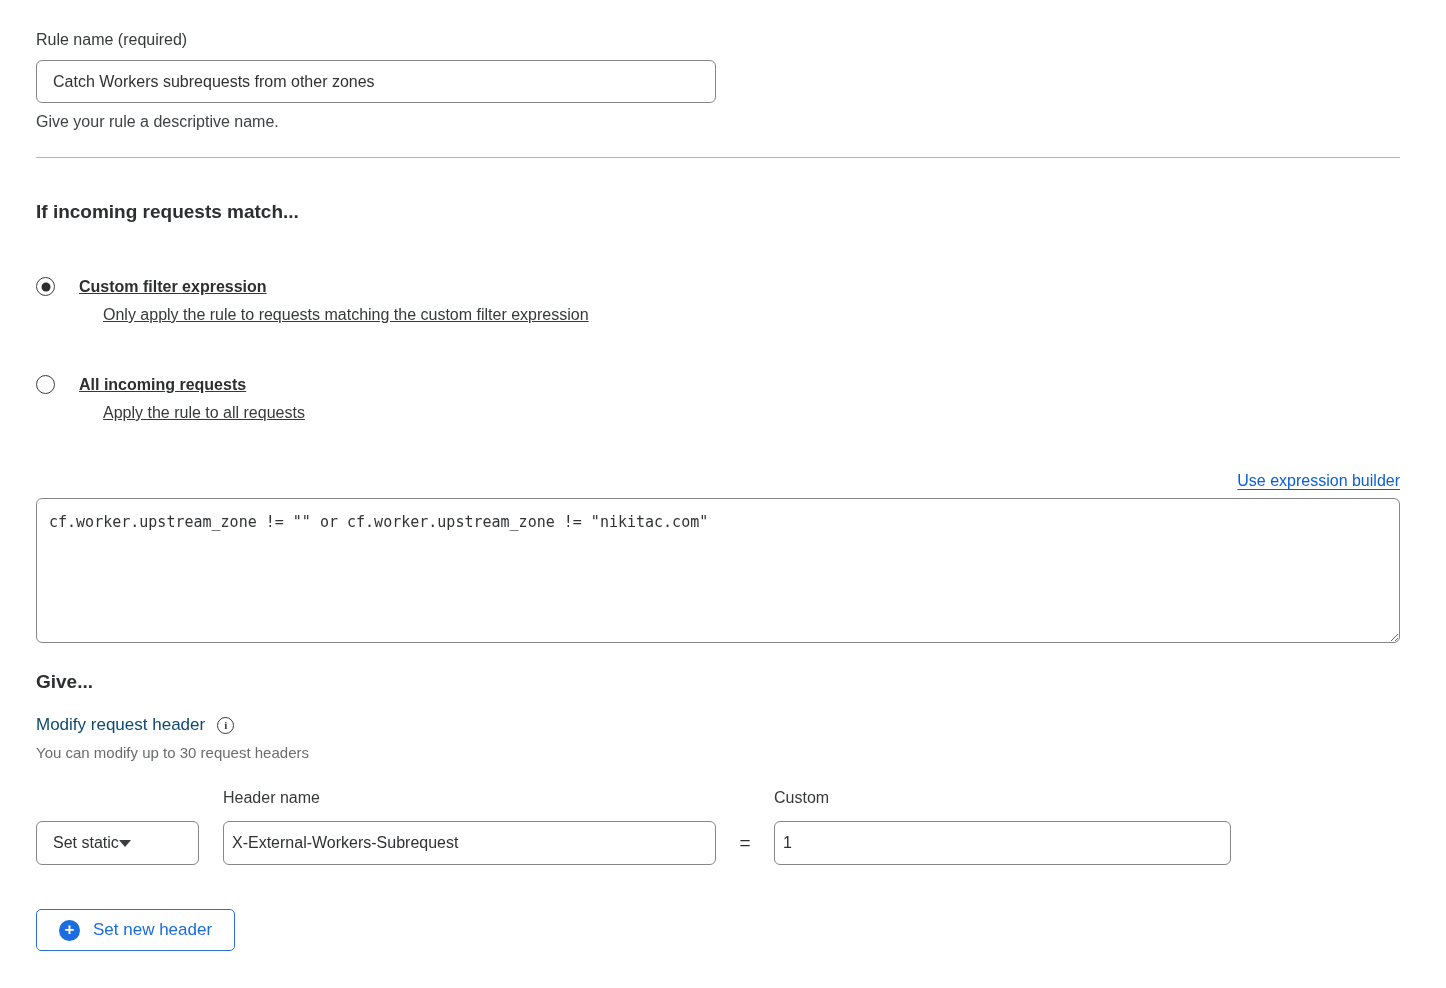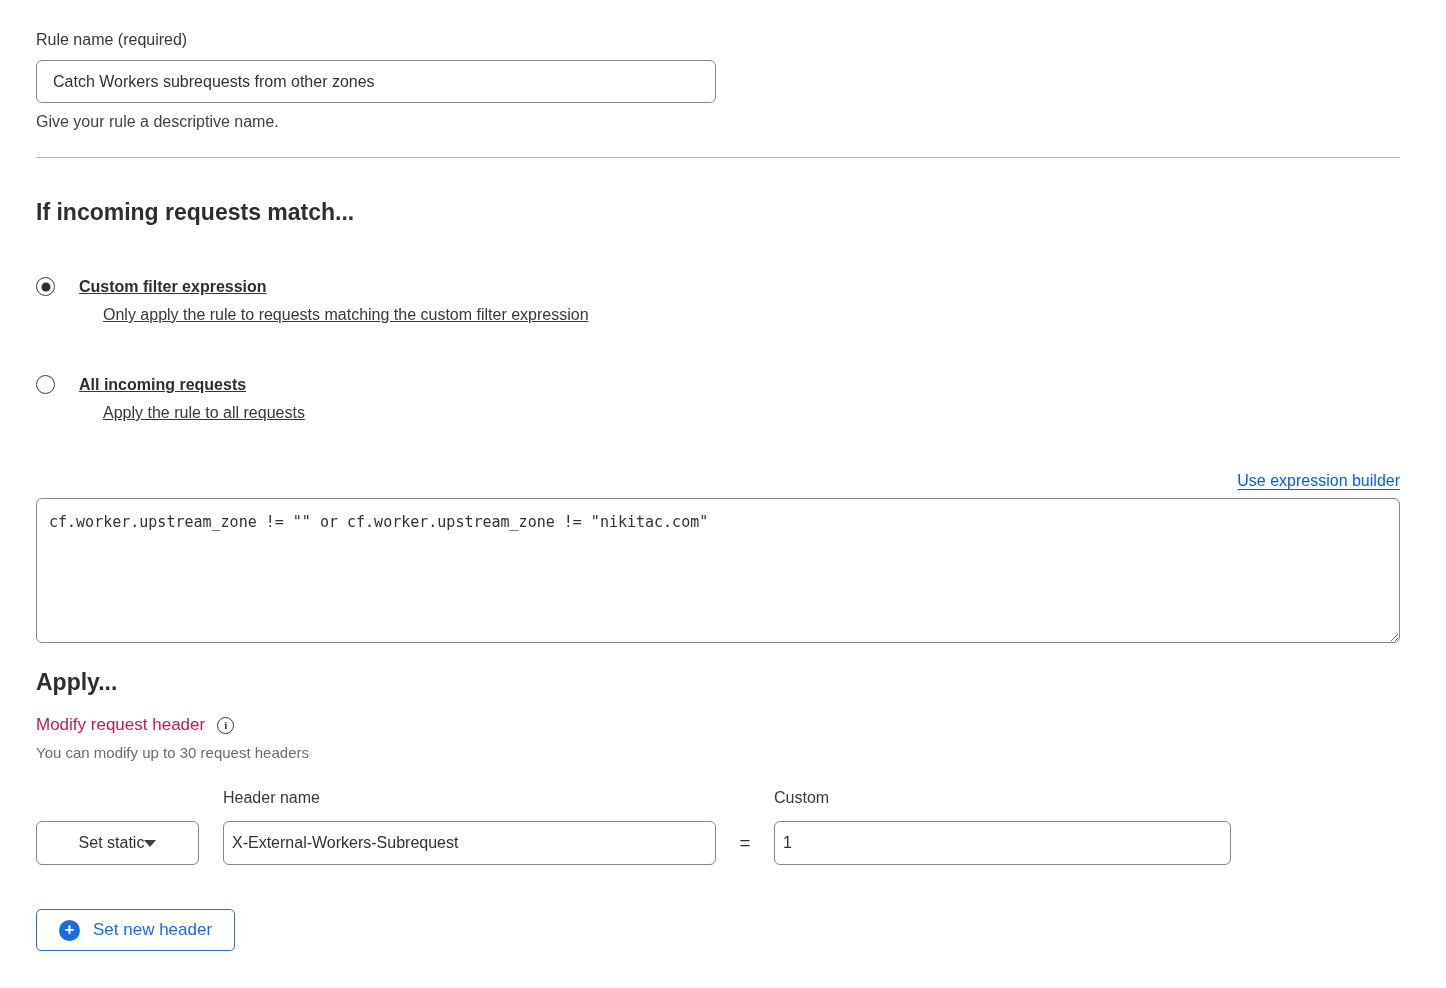--- a/index.html
+++ b/index.html
@@ -46,21 +46,21 @@
   .divider {
     margin-top: 25px;
     border: none;
     border-top: 1px solid #b3b3b3;
     width: 1364px;
   }
 
   
   .section-heading {
     margin-top: 42px;
-    font-size: 23px;
+    font-size: 19px;
     line-height: 24px;
     font-weight: 700;
     color: #2c2e30;
   }
   .radio-group { margin-top: 52px; text-decoration: underline; }
   .radio-item {
     display: flex;
     align-items: flex-start;
     cursor: pointer;
   }
@@ -130,21 +130,21 @@
 
   
   .then-heading { margin-top: 27px; }
   .action-row {
     margin-top: 21px;
     display: flex;
     align-items: center;
   }
   .action-label {
     font-size: 17px;
-    color: #be185d;
+    color: #0c4a6e;
   }
   .info-icon {
     margin-left: 12px;
     width: 17px;
     height: 17px;
     border: 1.2px solid #36393a;
     border-radius: 50%;
     display: inline-flex;
     align-items: center;
     justify-content: center;
@@ -174,21 +174,21 @@
     align-self: end;
   }
   .op-select {
     width: 163px;
     height: 44px;
     border: 1px solid #868686;
     border-radius: 6px;
     background: #fff;
     display: flex;
     align-items: center;
-    justify-content: center;
+    justify-content: flex-start;
     padding: 0 16px;
     font-size: 16px;
     color: #2f3133;
     cursor: pointer;
   }
   .chevron-down {
     width: 0; height: 0;
     border-left: 6px solid transparent;
     border-right: 6px solid transparent;
     border-top: 7px solid #3a3d3f;
@@ -280,21 +280,21 @@
       </div>
     </div>
 
     
     <div class="builder-link-row">
       <a class="builder-link" href="#">Use expression builder</a>
     </div>
     <textarea class="expression-textarea" spellcheck="false" style="">cf.worker.upstream_zone != "" or cf.worker.upstream_zone != "nikitac.com"</textarea>
 
     
-    <h2 class="section-heading then-heading">Apply...</h2>
+    <h2 class="section-heading then-heading">Give...</h2>
 
     <div class="action-row">
       <span class="action-label">Modify request header</span>
       <span class="info-icon">i</span>
     </div>
     <div class="muted-text">You can modify up to 30 request headers</div>
 
     
     <div class="header-grid">
       <div></div>

